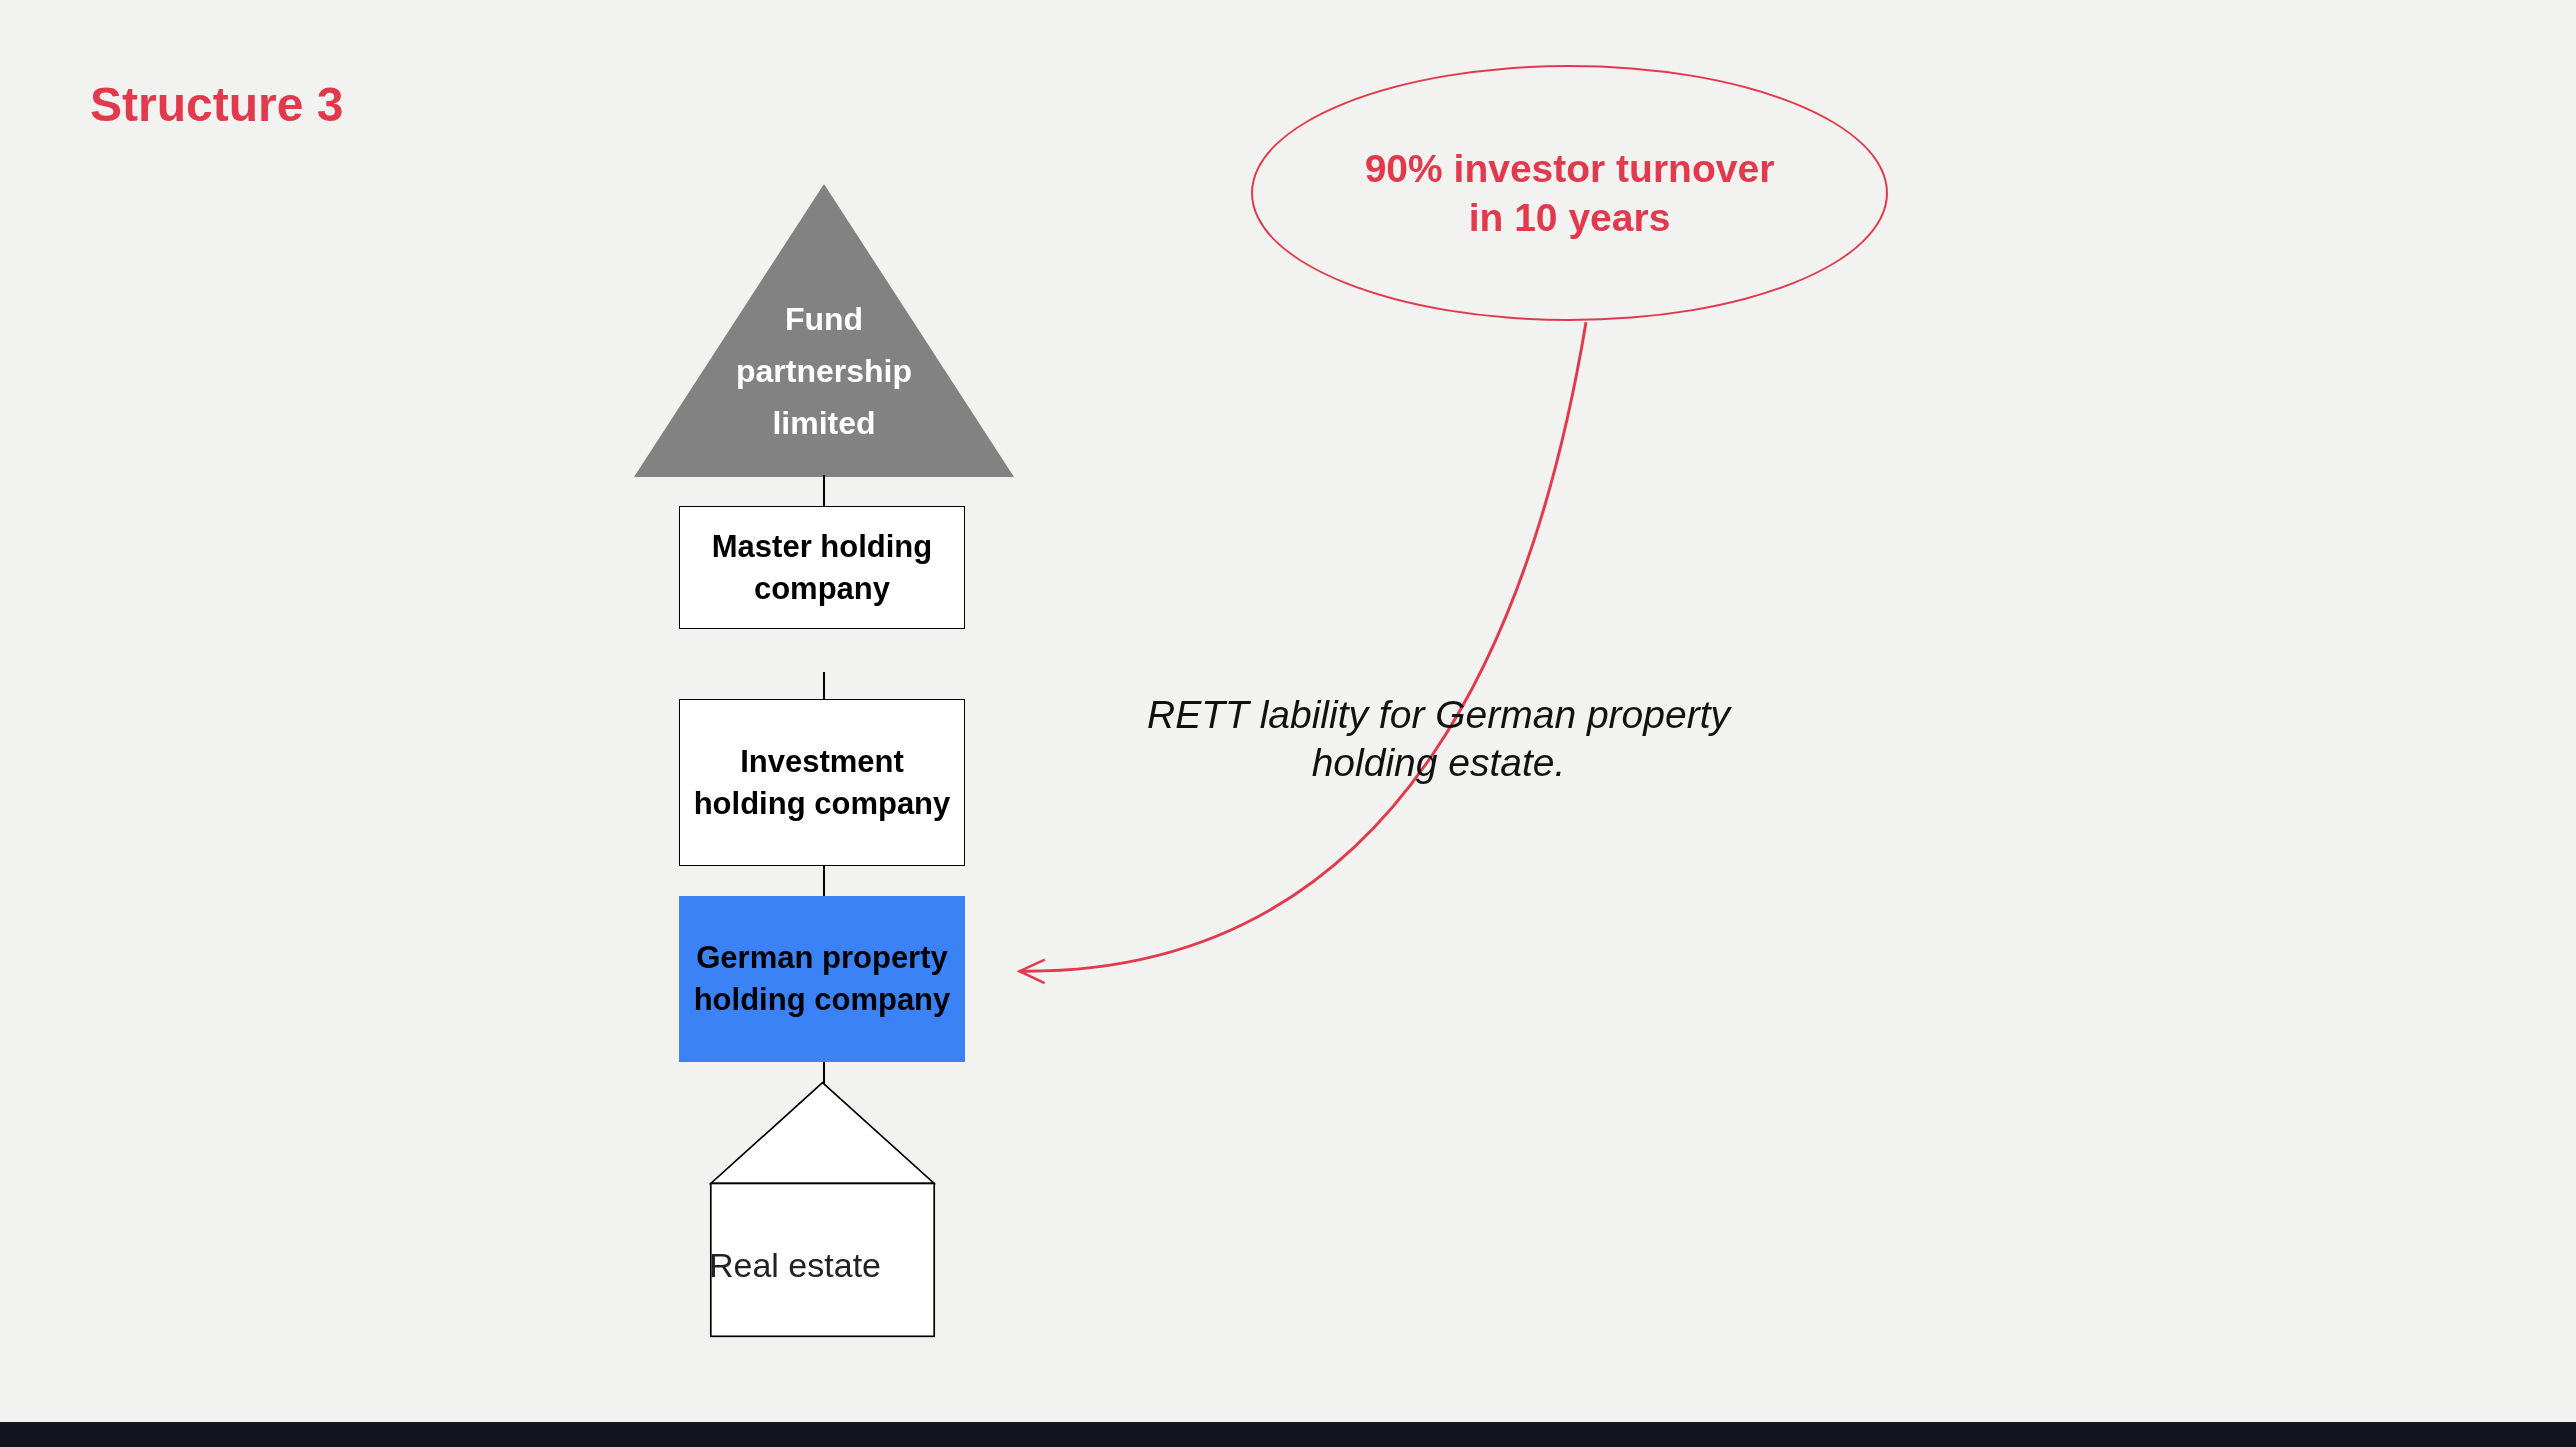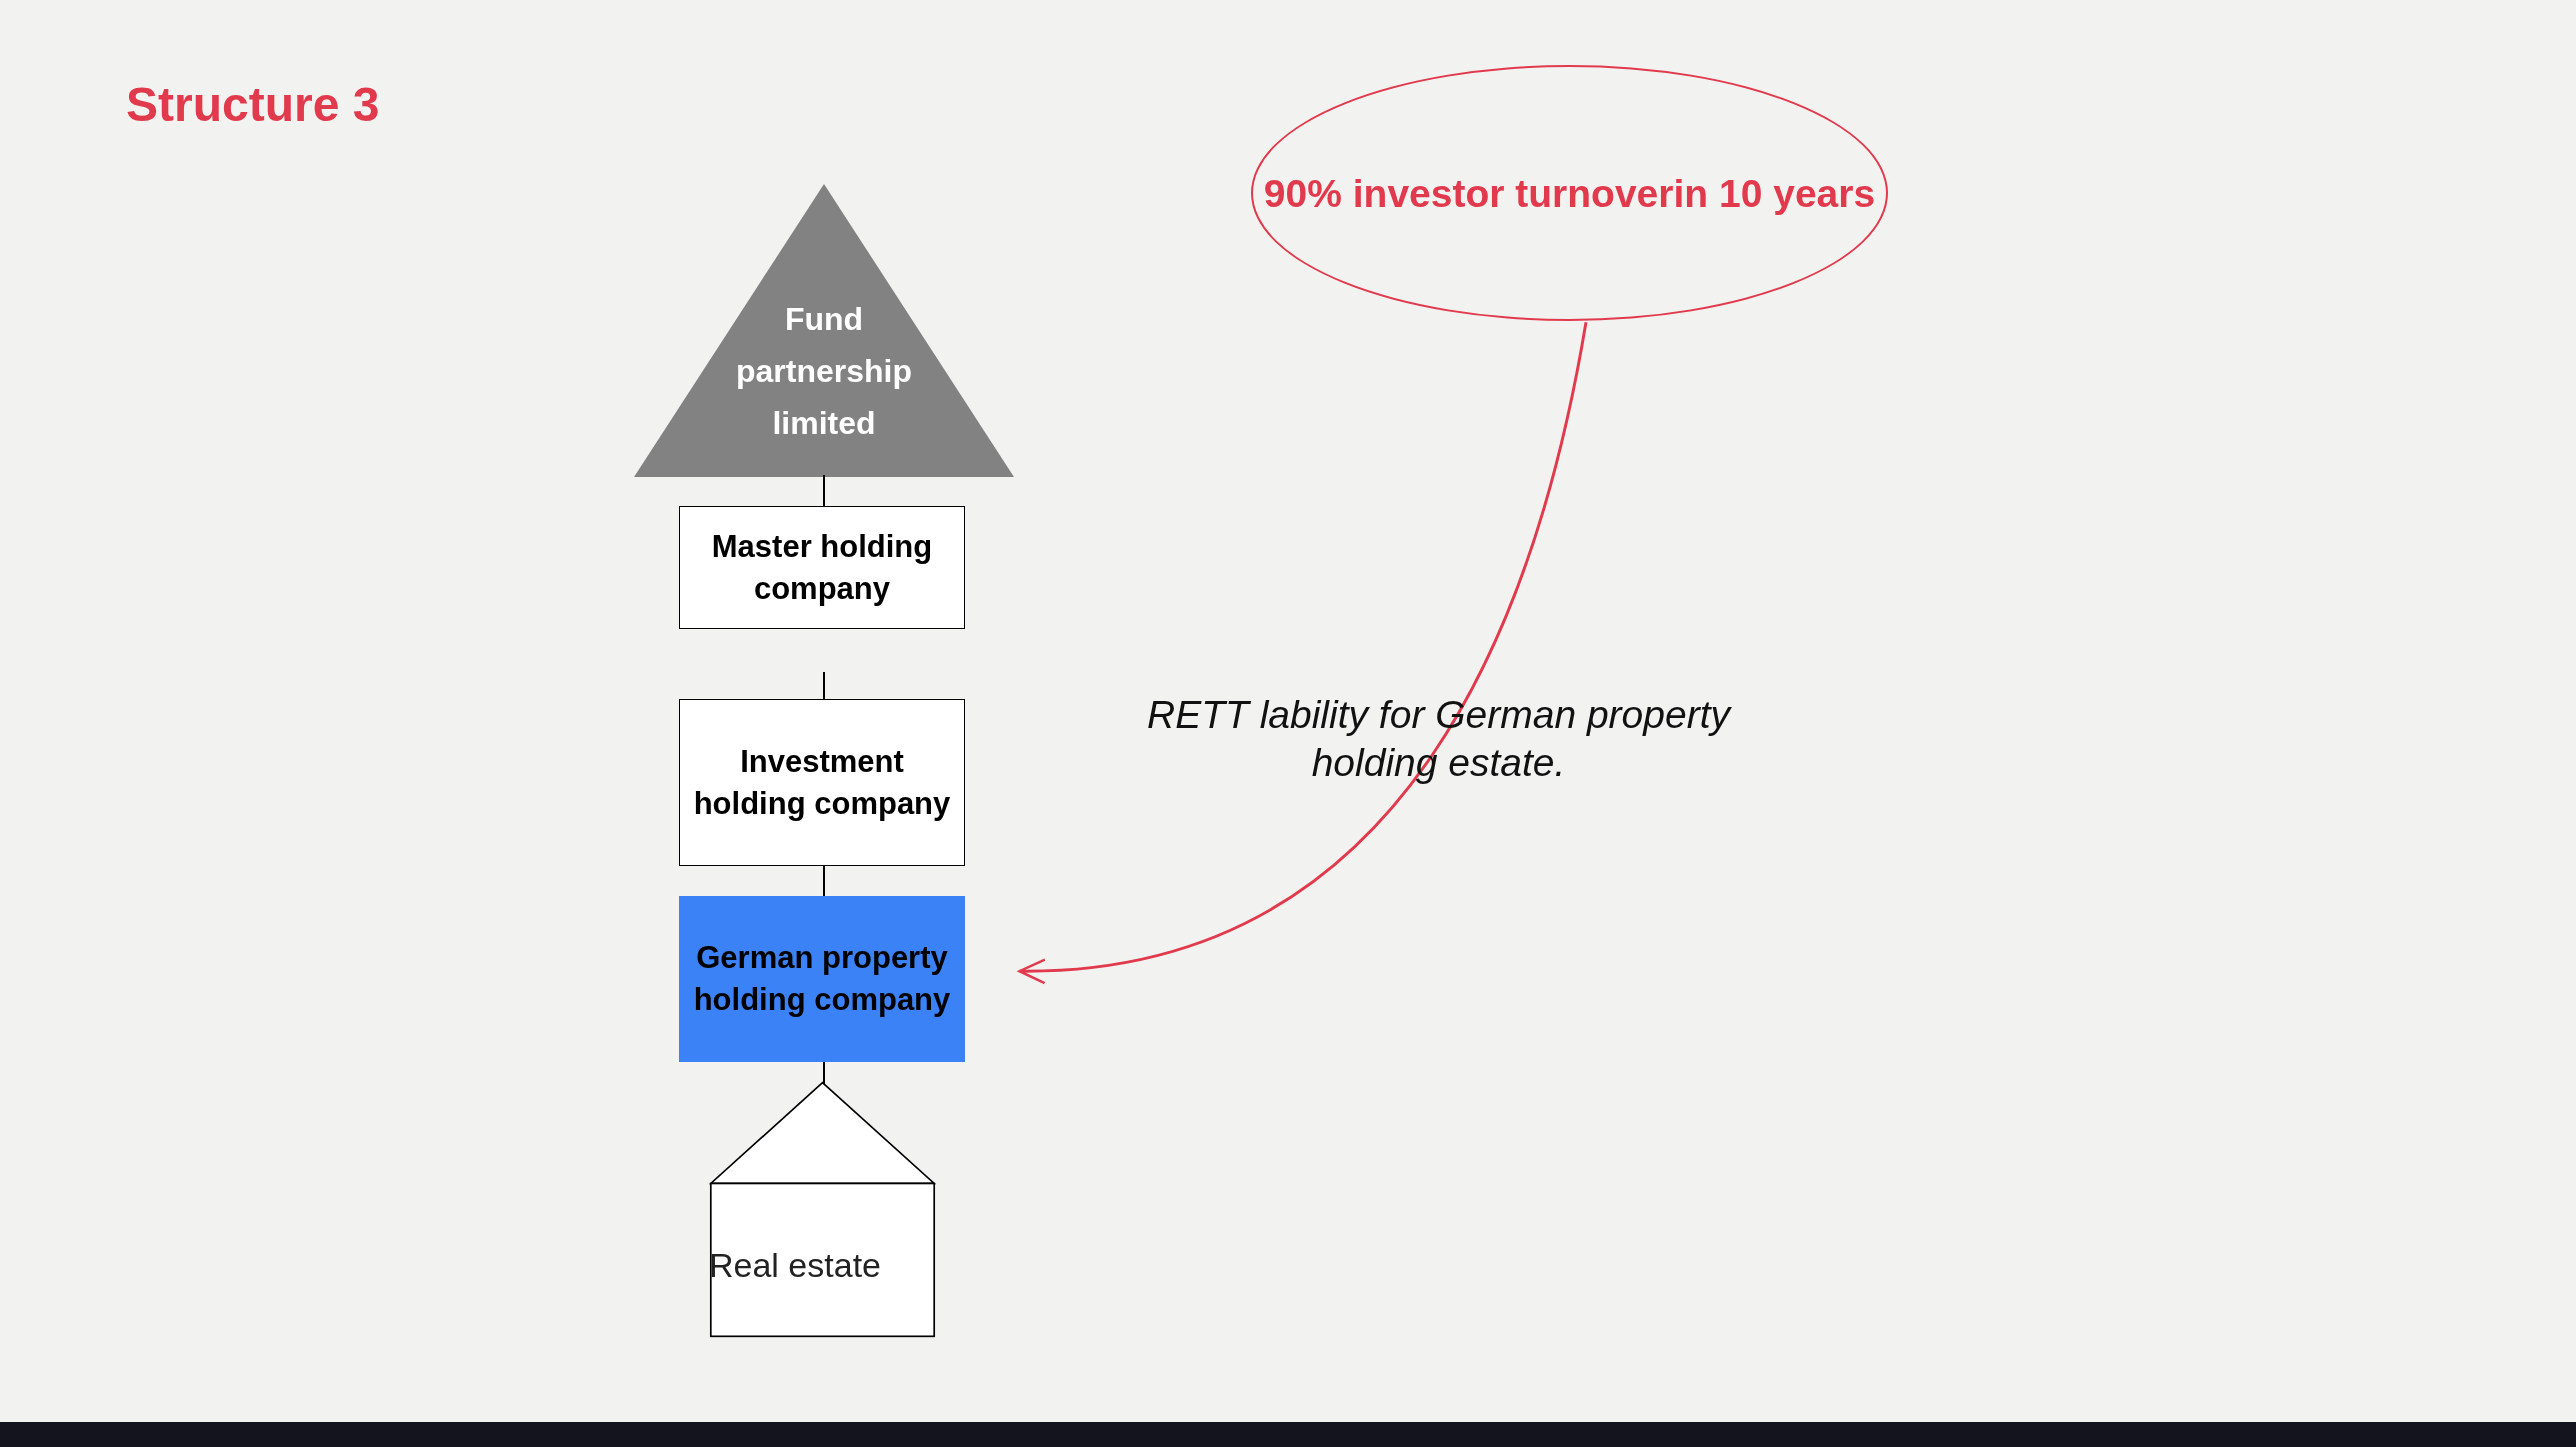--- a/index.html
+++ b/index.html
@@ -13,21 +13,20 @@
     overflow: hidden;
   }
 
   .page-title {
     position: absolute;
     left: 90px;
     top: 77px;
     font-size: 48px;
     font-weight: 700;
     color: #e23a4d;
-    margin-left: 36px;
   }
 
   
   .fund-triangle {
     position: absolute;
     left: 634px;
     top: 184px;
     width: 380px;
     height: 293px;
     background: #828282;
@@ -104,21 +103,21 @@
   .bubble {
     position: absolute;
     left: 1251px;
     top: 65px;
     width: 637px;
     height: 256px;
     box-sizing: border-box;
     border: 2.5px solid #e23a4d;
     border-radius: 50%;
     display: flex;
-    flex-direction: row;
+    flex-direction: column;
     align-items: center;
     justify-content: center;
     text-align: center;
     color: #e23a4d;
     font-size: 39px;
     font-weight: 700;
     line-height: 49px;
   }
   .bubble span { display: block; }
 

